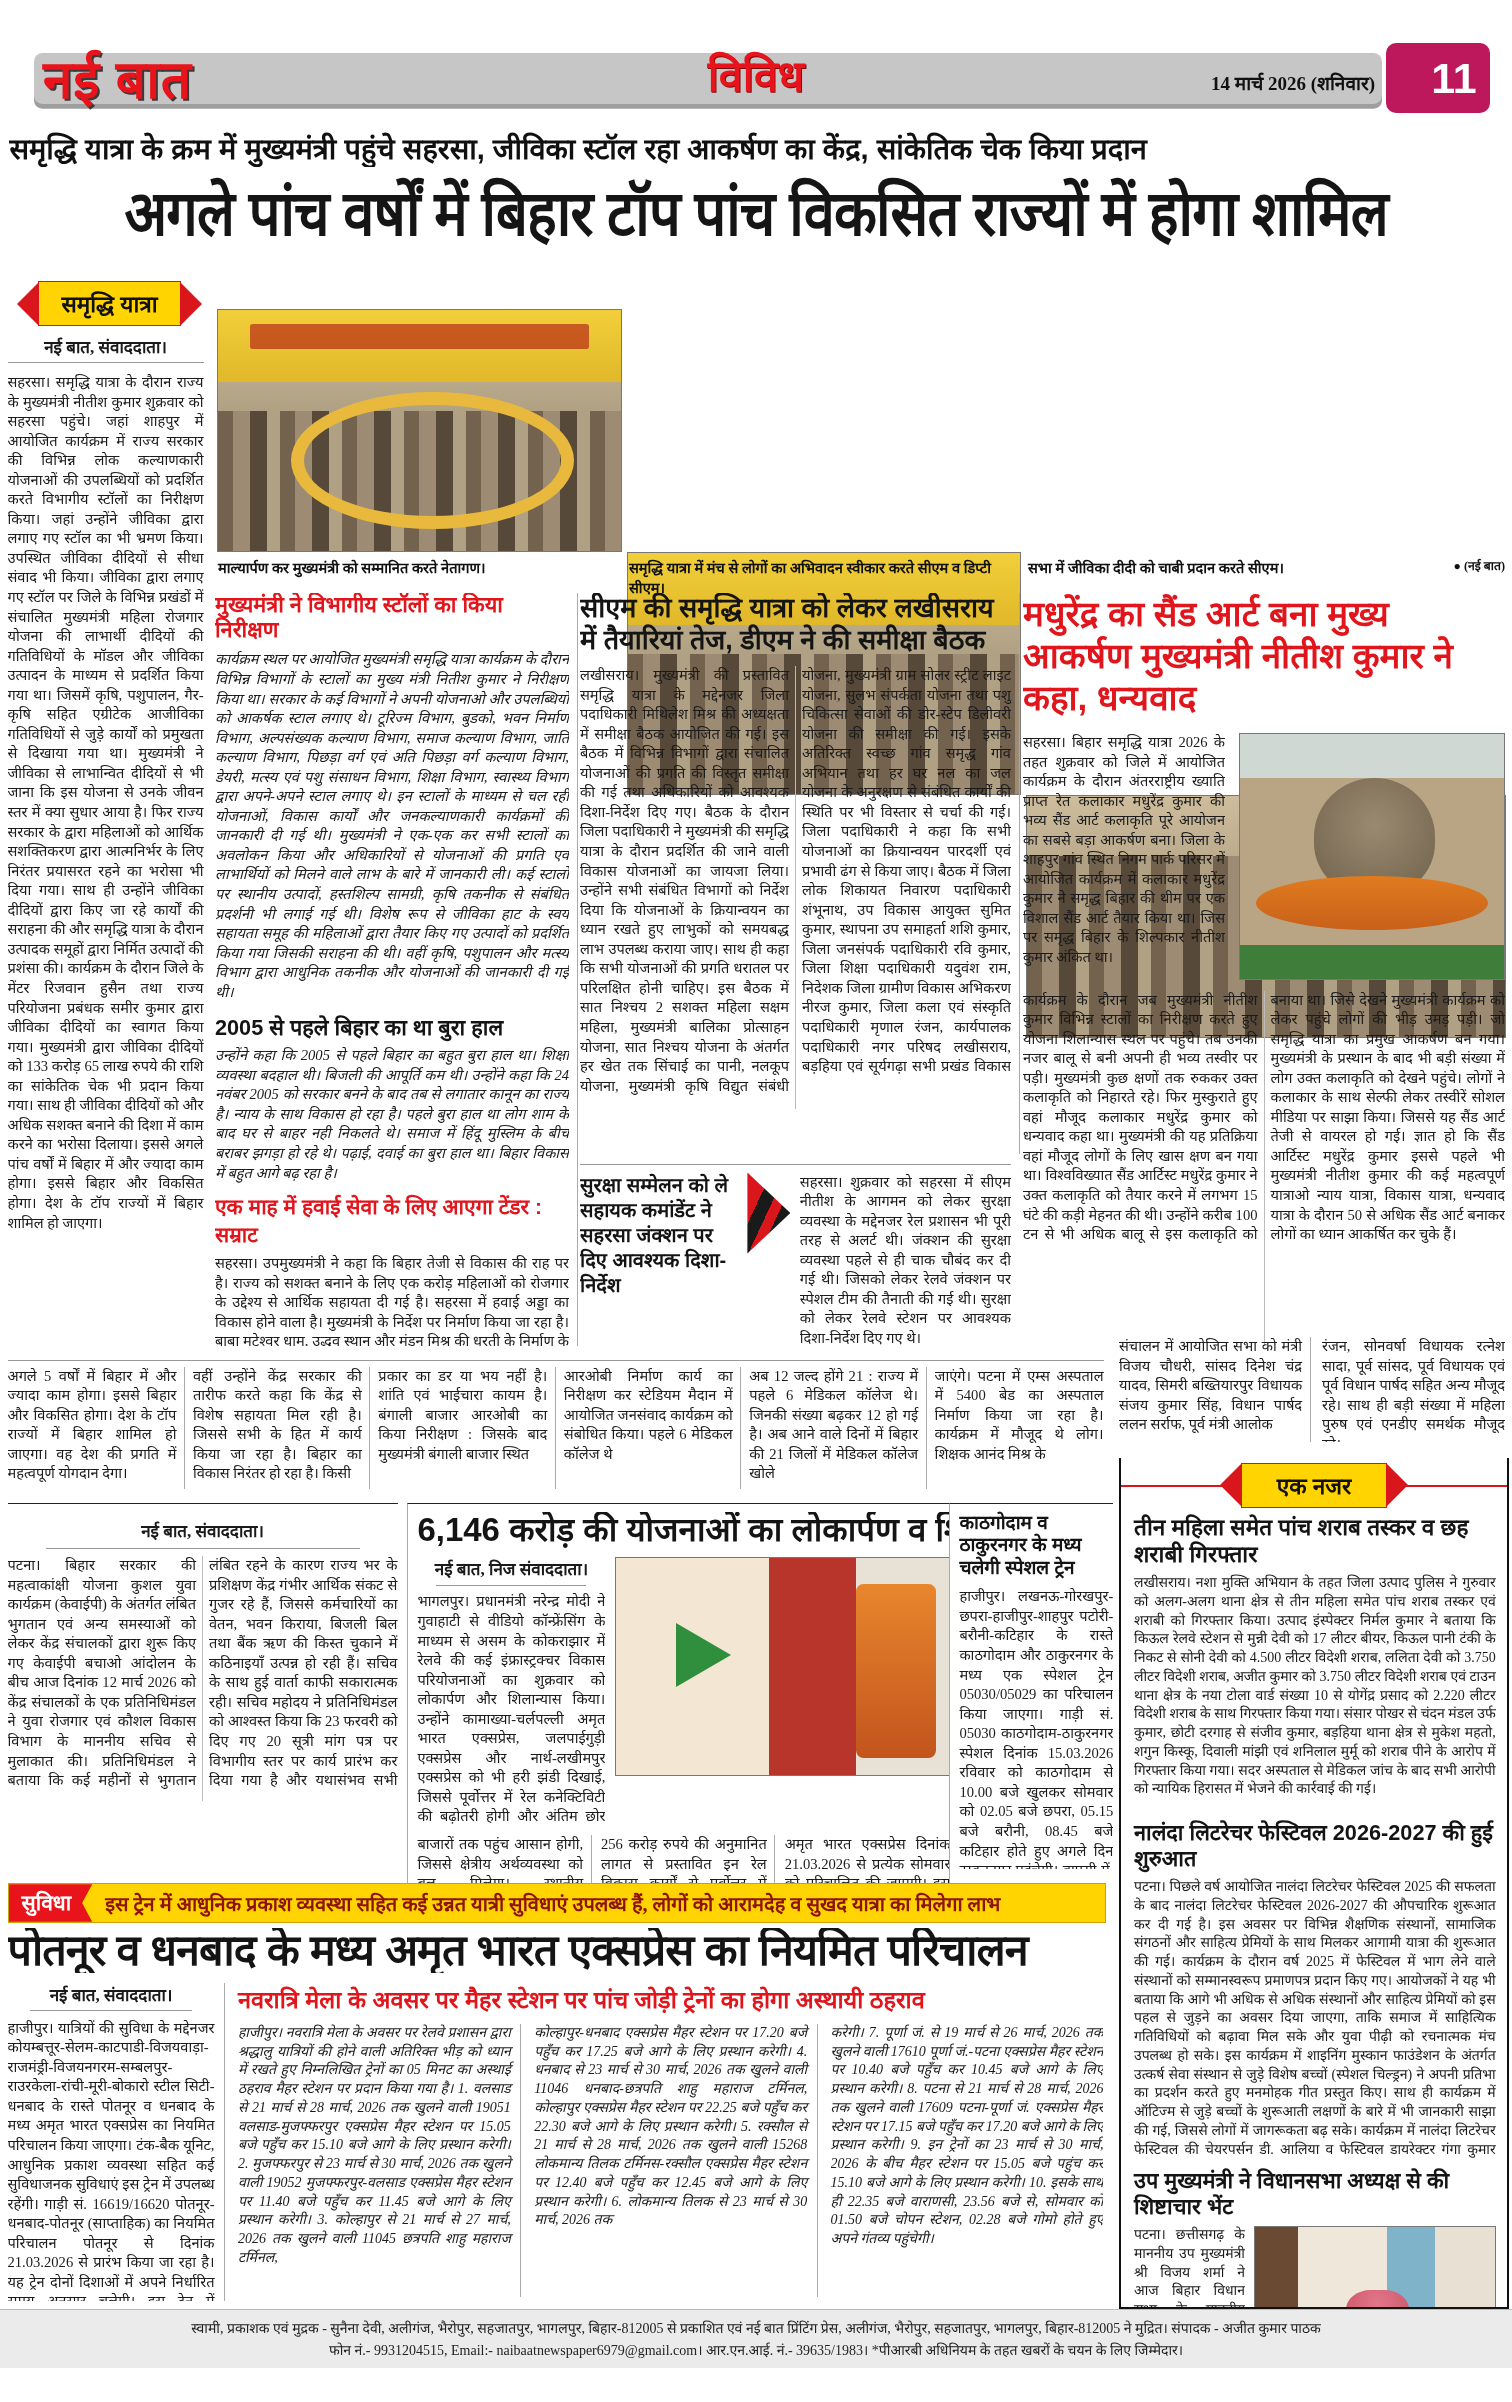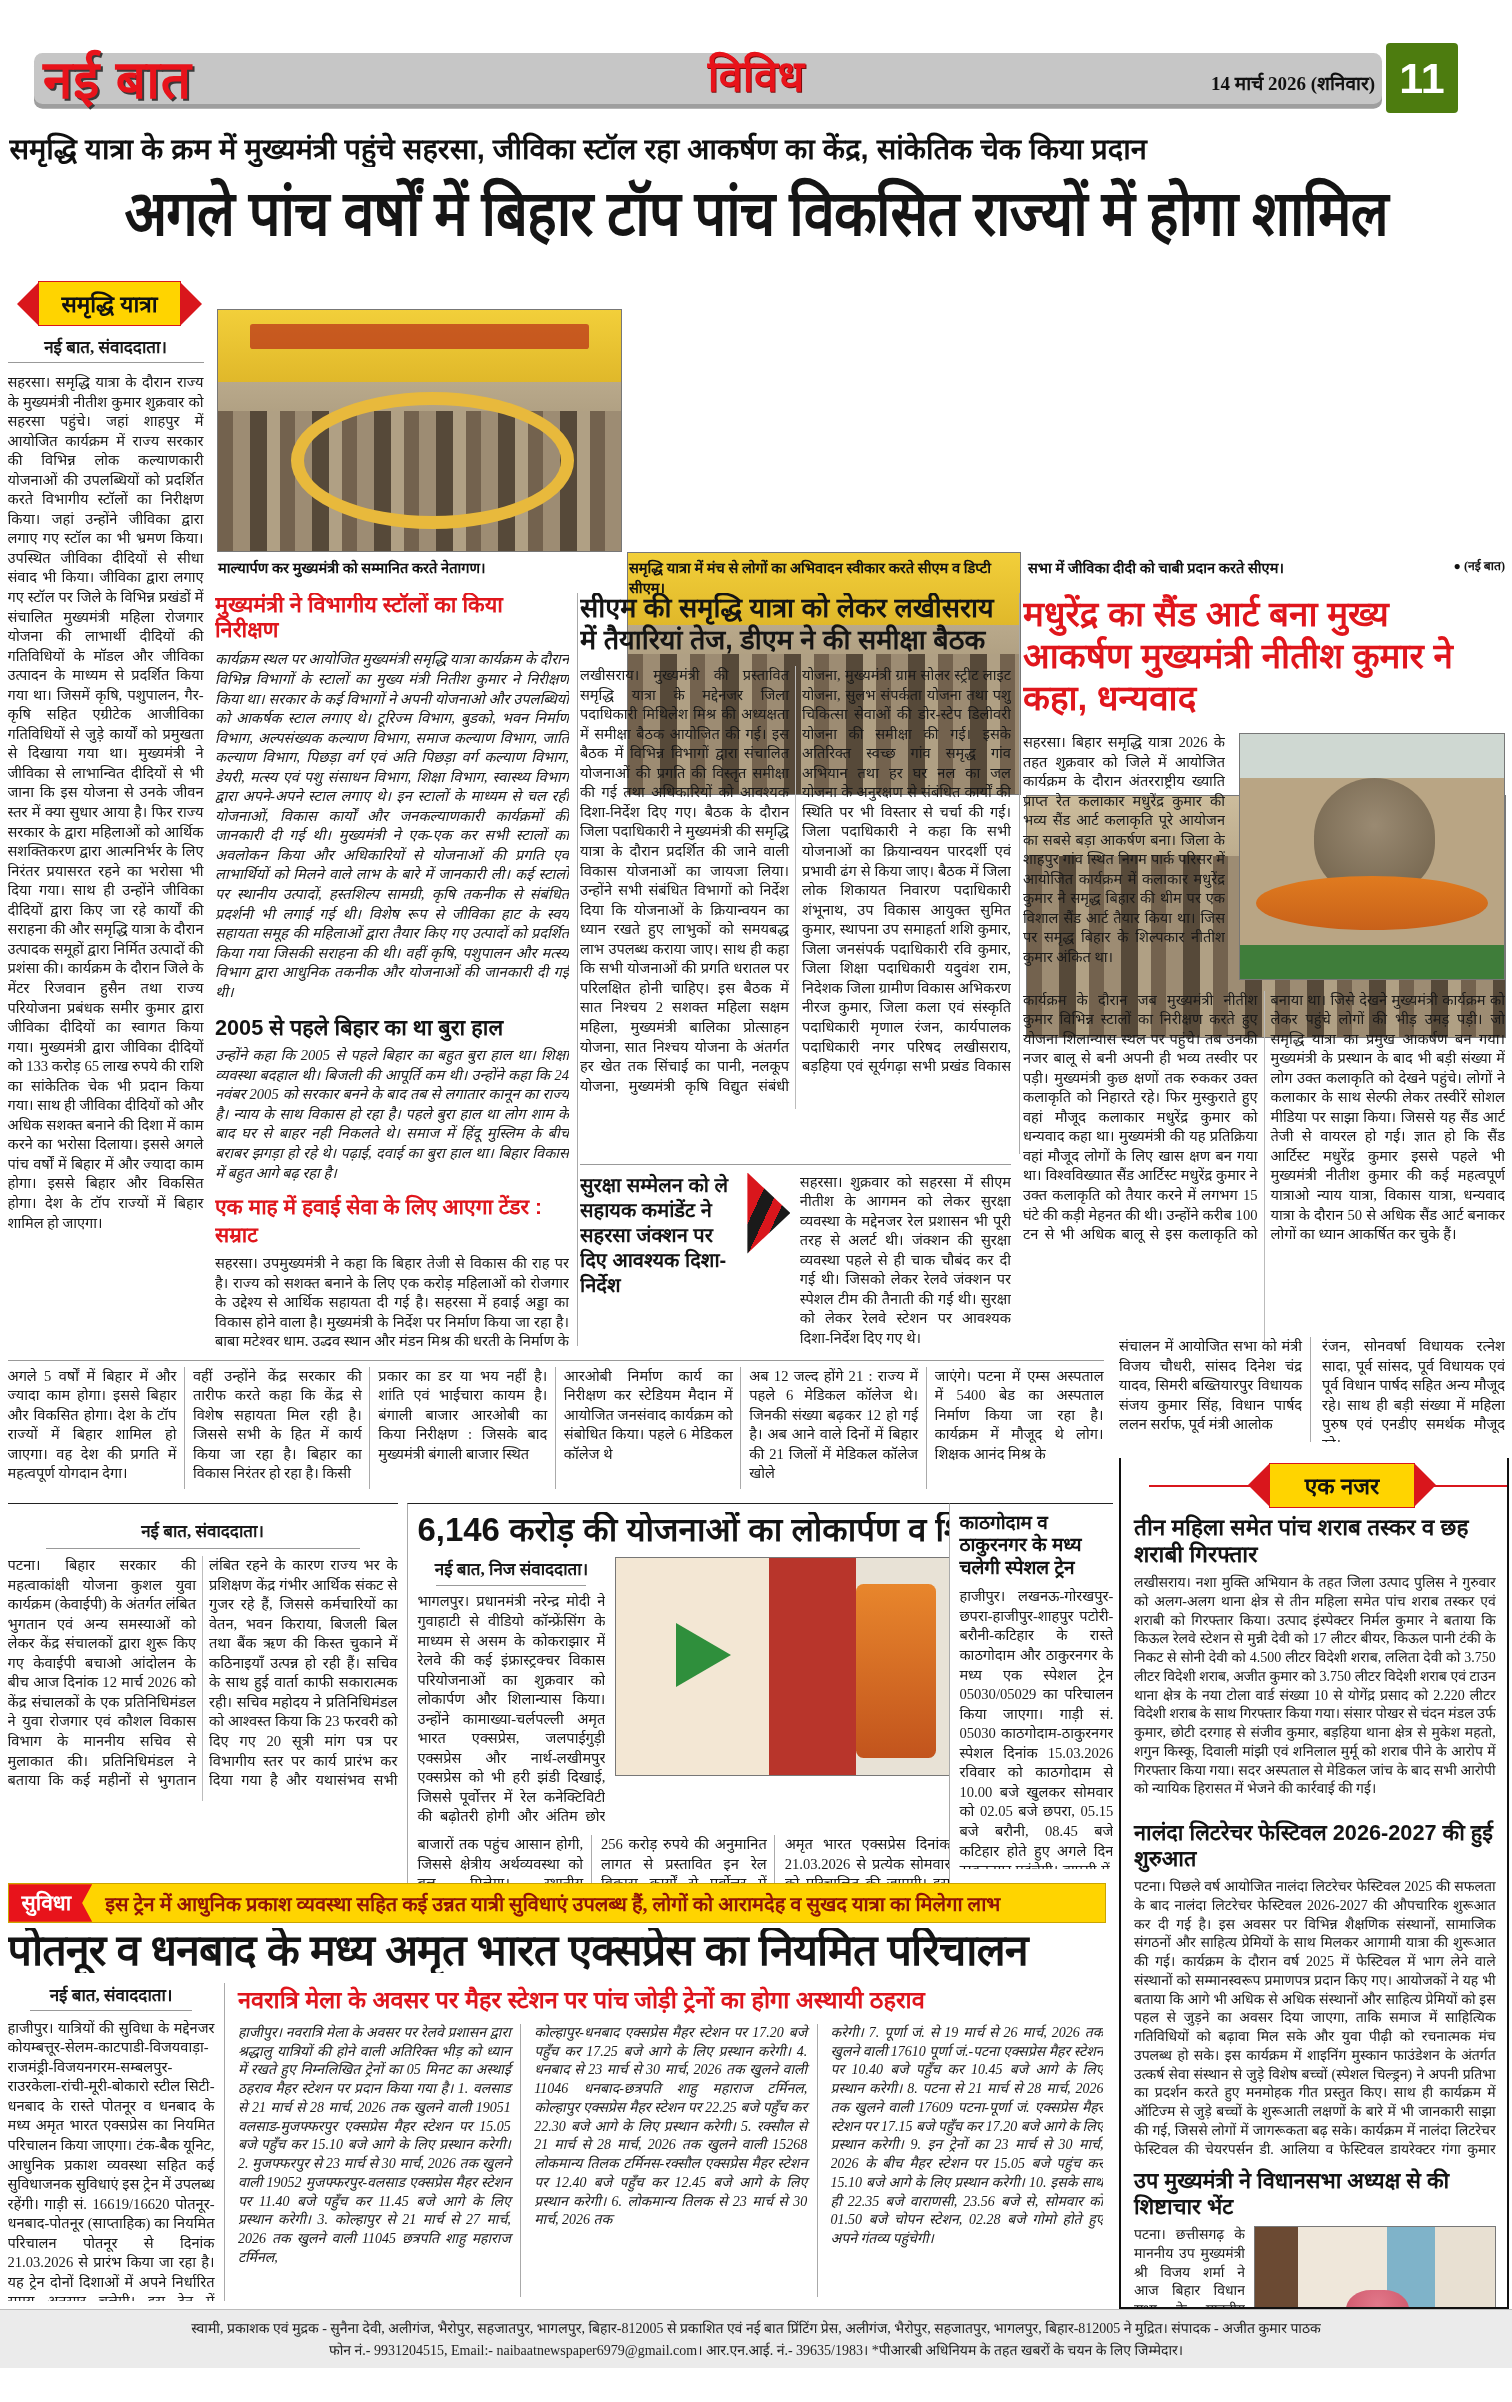--- a/index.html
+++ b/index.html
@@ -7,23 +7,23 @@
         font-family:"Liberation Serif","DejaVu Serif",serif;color:#1a1a1a;}
   .abs{position:absolute;}
   
   .mast-bar{left:34px;top:53px;width:1348px;height:51px;background:#c6c6c6;border-radius:8.5px;
             box-shadow:0 4.7px 0 #9e9e9e;}
   .brand{left:43px;top:41px;font-family:"Liberation Sans",sans-serif;font-weight:bold;
          font-size:53px;color:#e8131b;text-shadow:1.9px 1.9px 0 #3a3a3a;letter-spacing:0.9px;}
   .section-name{left:0;top:45px;width:1512px;text-align:center;font-family:"Liberation Sans",sans-serif;
          font-weight:bold;font-size:43px;color:#e8131b;text-shadow:0.9px 0.9px 0 #7a0d0d;}
   .edition-date{left:1121px;top:70px;width:254px;text-align:right;font-weight:bold;font-size:19px;color:#111;}
-  .page-no{left:1386px;top:43px;width:72px;height:70px;background:#4d7c0f;color:#fff;
+  .page-no{left:1386px;top:43px;width:72px;height:70px;background:#be185d;color:#fff;
            font-family:"Liberation Sans",sans-serif;font-weight:bold;font-size:43px;
-           display:flex;align-items:center;justify-content:center;border-radius:4px;}
+           display:flex;align-items:center;justify-content:center;border-radius:10px;padding-left:32px;}
   
   .kicker{left:9.4px;top:128px;width:1493px;font-family:"Liberation Sans",sans-serif;
           font-weight:bold;font-size:29px;color:#101010;white-space:nowrap;overflow:hidden;}
   .lead-headline{left:5.6px;top:168px;width:1501px;font-family:"Liberation Sans",sans-serif;
           font-weight:bold;font-size:56px;color:#151515;white-space:nowrap;overflow:hidden;
           letter-spacing:-0.9px;text-align:center;transform:scaleY(1.12);transform-origin:top;}
   .badge-wrap{left:17px;top:282px;width:185px;height:43px;display:flex;align-items:center;}
   .badge-arrow{width:0;height:0;border-top:21.7px solid transparent;border-bottom:21.7px solid transparent;}
   .badge-arrow.l{border-right:21px solid #d9161c;}
   .badge-arrow.r{border-left:21px solid #d9161c;}
@@ -171,21 +171,21 @@
       <div class="bodytext" style="flex:1;height:70px;">अमृत भारत एक्सप्रेस दिनांक 21.03.2026 से प्रत्येक सोमवार को परिचालित की जाएगी। इस ट्रेन में वातानुकूल एवं शयनयान श्रेणी के कोच सहित कुल 22 कोच रहेंगे।</div>
     </div>
   </div>
 
   <div class="abs" style="left:949px;top:1503px;width:154px;height:375px;overflow:hidden;border-left:0.9px solid #aaa;border-top:1.9px solid #222;padding:7.5px 0 0 9.4px;">
     <div class="h-black" style="font-size:19px;line-height:1.2;">काठगोदाम व ठाकुरनगर के मध्य चलेगी स्पेशल ट्रेन</div>
     <div class="bodytext" style="margin-top:7.5px;height:282px;">हाजीपुर। लखनऊ-गोरखपुर-छपरा-हाजीपुर-शाहपुर पटोरी-बरौनी-कटिहार के रास्ते काठगोदाम और ठाकुरनगर के मध्य एक स्पेशल ट्रेन 05030/05029 का परिचालन किया जाएगा। गाड़ी सं. 05030 काठगोदाम-ठाकुरनगर स्पेशल दिनांक 15.03.2026 रविवार को काठगोदाम से 10.00 बजे खुलकर सोमवार को 02.05 बजे छपरा, 05.15 बजे बरौनी, 08.45 बजे कटिहार होते हुए अगले दिन ठाकुरनगर पहुंचेगी। वापसी में, गाड़ी सं. 05029 ठाकुरनगर-काठगोदाम स्पेशल दिनांक 18.03.2026 बुधवार को ठाकुरनगर से 20.40 बजे खुलकर 22.20 बजे कटिहार, गुरुवार को 01.15 बजे बरौनी एवं 05.15 बजे छपरा होते हुए 23.30 बजे काठगोदाम पहुंचेगी।</div>
   </div>
 
   <div class="abs eknajar-box" style="left:1119px;top:1458px;width:386px;height:849px;overflow:hidden;">
-    <div style="position:relative;height:45px;margin-top:5.6px;margin-left:28px;">
+    <div style="position:relative;height:45px;margin-top:5.6px;">
       <div style="position:absolute;left:0;right:0;top:21px;border-top:2.8px solid #d9161c;"></div>
       <div class="badge-wrap" style="position:absolute;left:99px;top:0;width:188px;">
         <div class="badge-arrow l"></div>
         <div class="badge-core">एक नजर</div>
         <div class="badge-arrow r"></div>
       </div>
     </div>
     <div style="padding:5.6px 11.3px 0 13px;">
       <div class="h-black" style="font-size:22.6px;line-height:1.2;">तीन महिला समेत पांच शराब तस्कर व छह शराबी गिरफ्तार</div>
       <div class="bodytext" style="margin-top:5.6px;height:237px;font-size:14px;">लखीसराय। नशा मुक्ति अभियान के तहत जिला उत्पाद पुलिस ने गुरुवार को अलग-अलग थाना क्षेत्र से तीन महिला समेत पांच शराब तस्कर एवं शराबी को गिरफ्तार किया। उत्पाद इंस्पेक्टर निर्मल कुमार ने बताया कि किऊल रेलवे स्टेशन से मुन्नी देवी को 17 लीटर बीयर, किऊल पानी टंकी के निकट से सोनी देवी को 4.500 लीटर विदेशी शराब, ललिता देवी को 3.750 लीटर विदेशी शराब, अजीत कुमार को 3.750 लीटर विदेशी शराब एवं टाउन थाना क्षेत्र के नया टोला वार्ड संख्या 10 से योगेंद्र प्रसाद को 2.220 लीटर विदेशी शराब के साथ गिरफ्तार किया गया। संसार पोखर से चंदन मंडल उर्फ कुमार, छोटी दरगाह से संजीव कुमार, बड़हिया थाना क्षेत्र से मुकेश महतो, शगुन किस्कू, दिवाली मांझी एवं शनिलाल मुर्मू को शराब पीने के आरोप में गिरफ्तार किया गया। सदर अस्पताल से मेडिकल जांच के बाद सभी आरोपी को न्यायिक हिरासत में भेजने की कार्रवाई की गई।</div>

